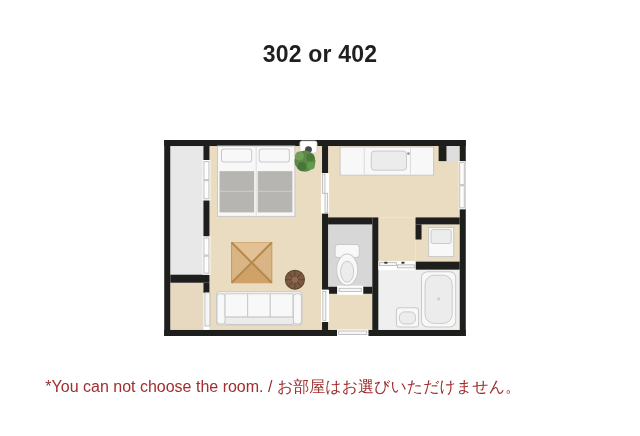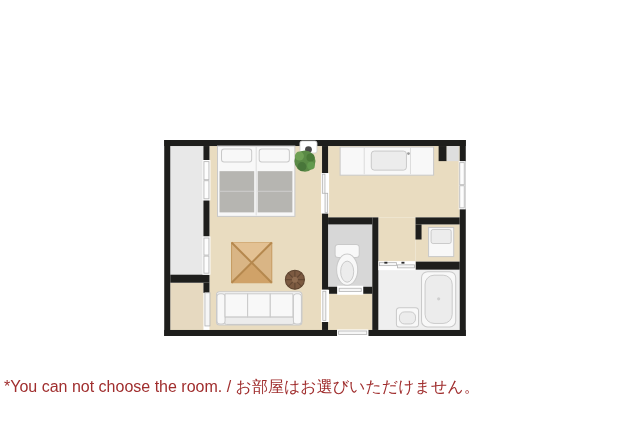--- a/index.html
+++ b/index.html
@@ -8,38 +8,39 @@
     background:#ffffff;
     font-family:"Liberation Sans","DejaVu Sans",sans-serif;
   }
   .title-block{
     position:absolute;top:38px;left:0;width:640px;
     text-align:center;color:#1f1f1f;
     font-size:23px;font-weight:700;line-height:32px;
     letter-spacing:0.2px;
   }
   .note-block{
-    position:absolute;top:377px;left:4px;width:508px;
-    text-align:left;color:#a02e2e;
+    position:absolute;top:377px;left:13px;width:508px;
+    text-align:right;color:#a02e2e;
     font-size:16px;font-weight:400;
   }
   .plan-wrap{position:absolute;left:164px;top:140px;width:302px;height:196px;}
   
   .furn{fill:#f8f8f8;stroke:#c9c9c9;stroke-width:1;}
   .furn-inner{fill:#ececec;stroke:#c0c0c0;stroke-width:0.8;}
   .door-gap{fill:#ffffff;}
   .door-leaf{fill:#f6f6f6;stroke:#b3b3b3;stroke-width:0.8;}
   .pane{fill:#fdfdfd;stroke:#b8b8b8;stroke-width:0.9;}
   .seam{stroke:#d6d6d6;stroke-width:0.8;}
   .tick{fill:#2a2a2a;}
 </style>
 </head>
 <body>
 
 <div class="title-block">
+  <div>302 or 402</div>
 </div>
 
 <div class="plan-wrap">
 <svg width="302" height="196" viewBox="0 0 300 195" xmlns="http://www.w3.org/2000/svg">
 
   <rect x="6" y="6" width="33" height="128" fill="#e8e8e8"></rect>
   <rect x="6" y="142" width="33" height="47" fill="#e6d9c0"></rect>
   <rect x="45" y="6" width="112" height="183" fill="#e9dcc0"></rect>
   <rect x="163" y="6" width="131" height="71" fill="#e9dcc0"></rect>
   <rect x="213" y="77" width="37" height="52" fill="#e9dcc0"></rect>

